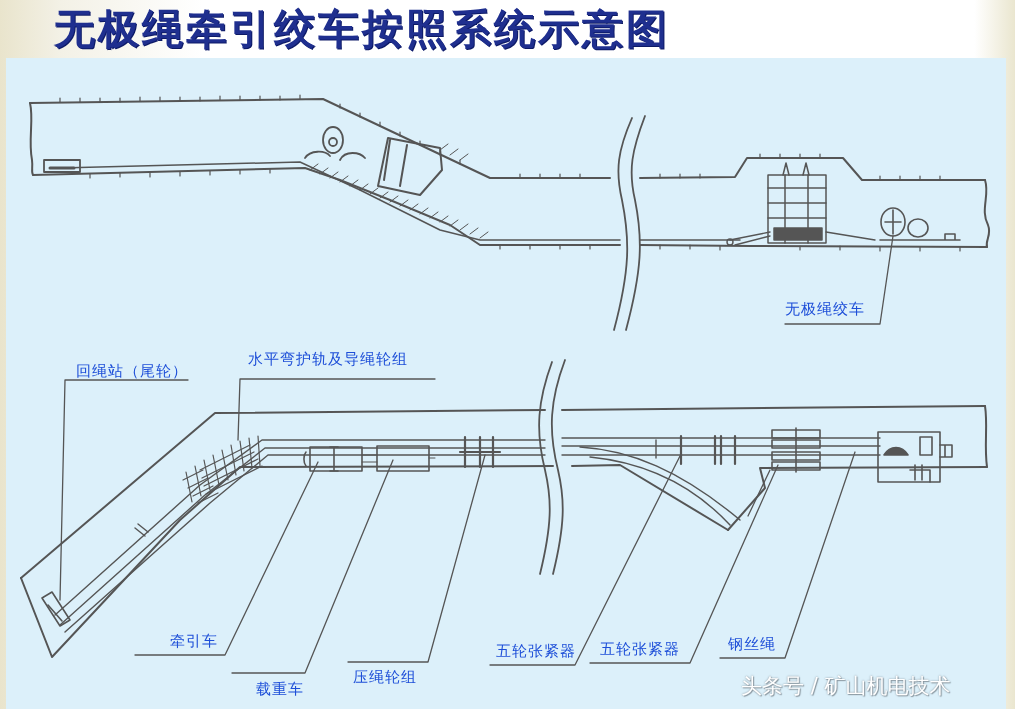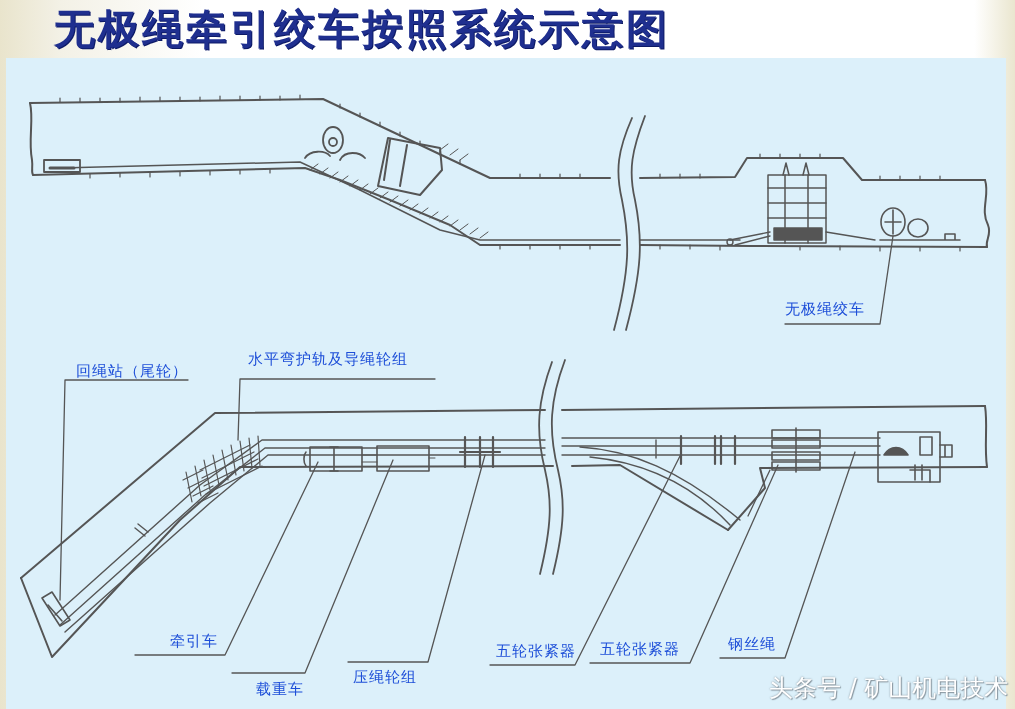--- a/index.html
+++ b/index.html
@@ -18,21 +18,21 @@
   .panel {
     position:absolute; left:6px; top:58px; width:1000px; height:651px;
     background:#dcf0fa;
   }
   svg.diagram { position:absolute; left:0; top:0; width:1015px; height:709px; }
   .label {
     position:absolute; font-size:15px; font-weight:normal; color:#1d4ed8;
     letter-spacing:1px; white-space:nowrap; font-family:"DejaVu Sans", sans-serif;
   }
   .watermark {
-    position:absolute; left:769px; top:672px; font-size:24px; color:#ffffff;
+    position:absolute; left:741px; top:672px; font-size:21px; color:#ffffff;
     text-shadow: 0 0 2px #7f8d96, 1px 1px 1px #8d9aa3; white-space:nowrap;
     font-family:"DejaVu Sans", sans-serif;
   }
 </style>
 </head>
 <body>
 
 <div class="title">无极绳牵引绞车按照系统示意图</div>
 <div class="panel"></div>
 

